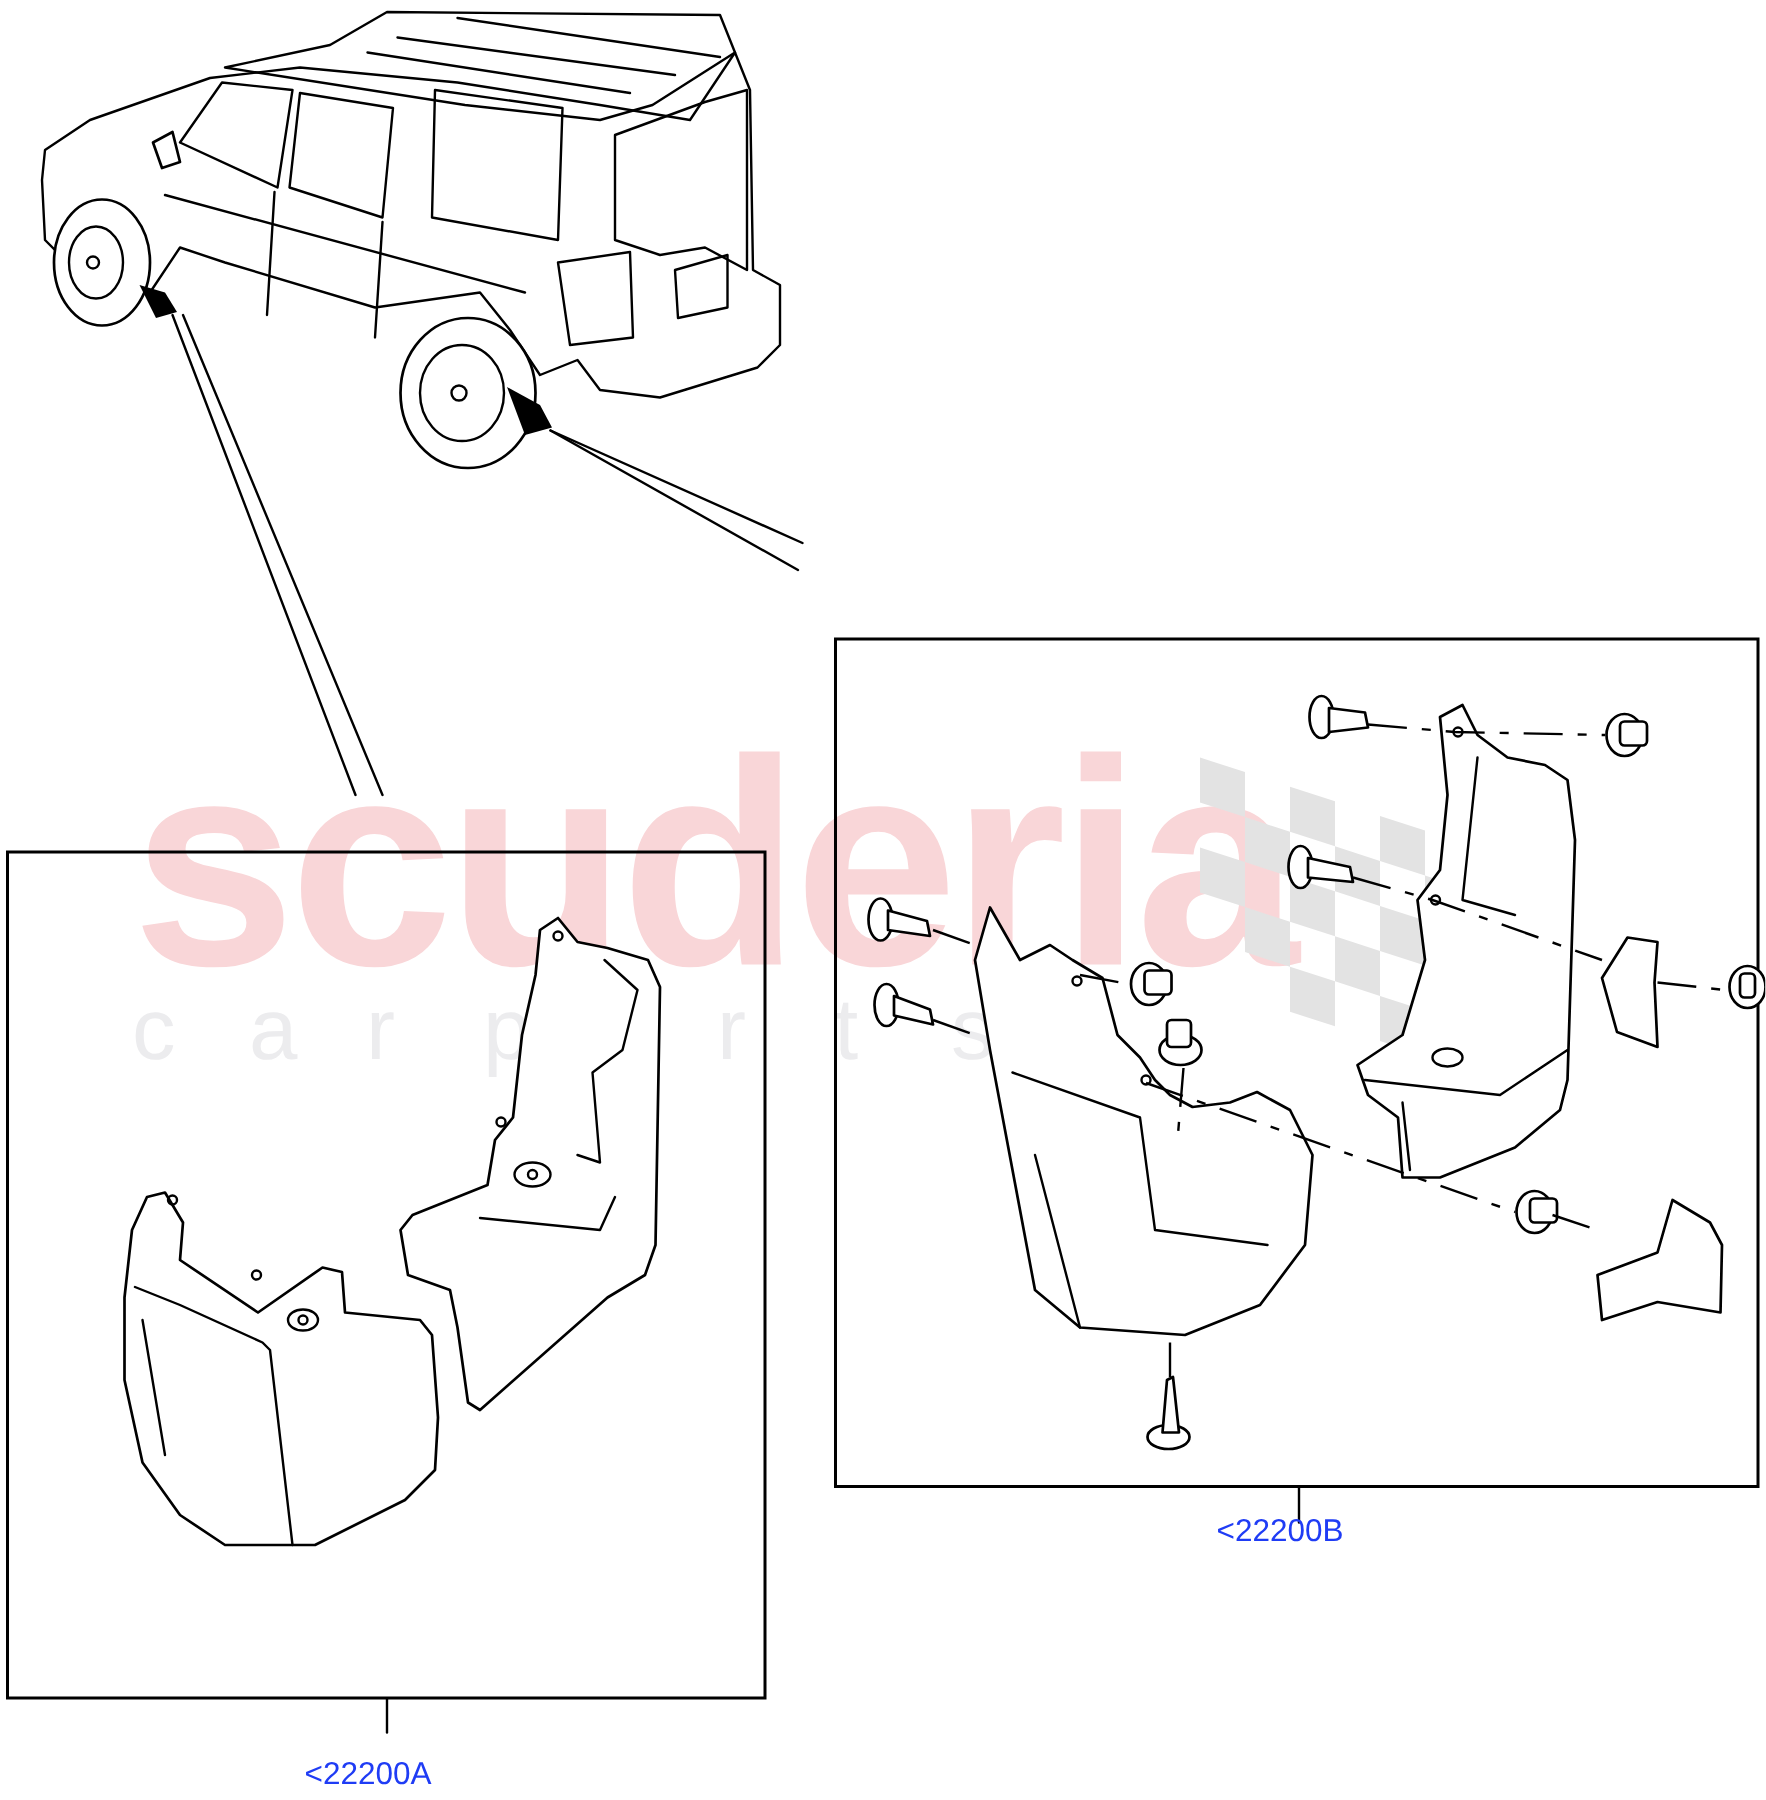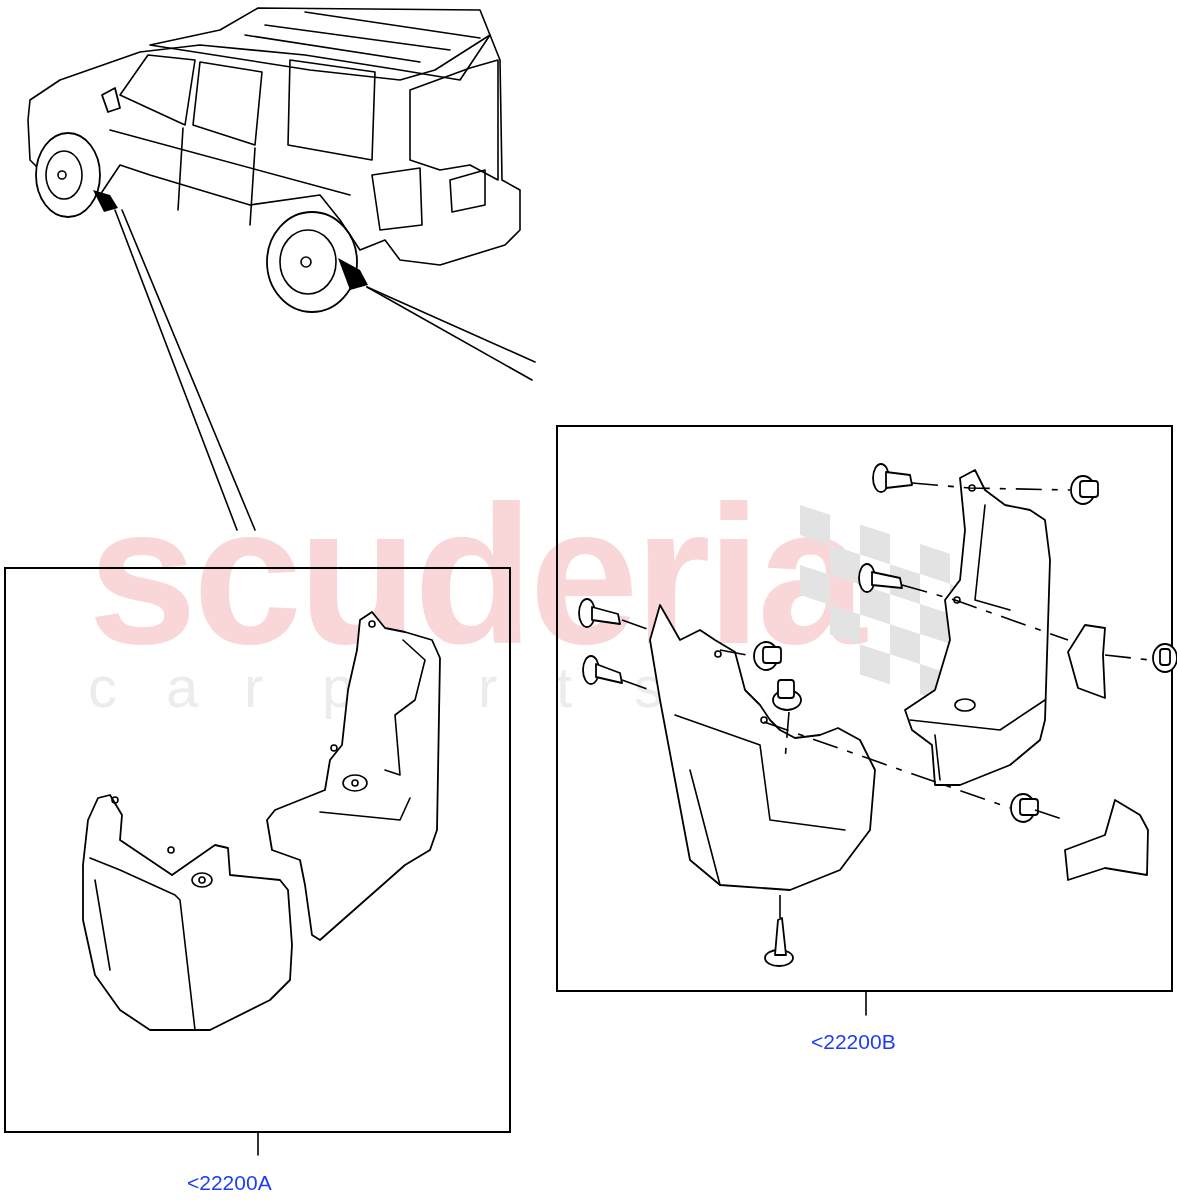--- a/index.html
+++ b/index.html
@@ -100,21 +100,21 @@
   <path class="ln2" d="M88,820 L98,798 L110,795 L122,815 L120,840 L172,875 L215,845 L228,848 L230,875 L280,880 L288,890 L292,945 L290,980 L270,1000 L210,1030 L150,1030 L120,1010 L95,975 L83,920 L83,865 Z"></path>
   <path class="ln" d="M90,858 L120,870 L175,895 L180,900 L195,1030"></path>
   <path class="ln" d="M95,880 L110,970"></path>
   <ellipse class="ln" cx="202" cy="880" rx="10" ry="7"></ellipse>
   <circle class="ln" cx="202" cy="880" r="3"></circle>
   <circle class="ln" cx="115" cy="800" r="3"></circle>
   <circle class="ln" cx="171" cy="850" r="3"></circle>
 
   <path class="ln" d="M258,1133 L258,1155"></path>
 </svg>
-<div class="callout" style="left:187px;top:1172px;">&lt;22200A</div>
+<div class="callout" style="left:203px;top:1172px;">&lt;22200A</div>
 
 <div class="box" style="left:556px;top:425px;width:617px;height:567px;"></div>
 <svg width="1177" height="1200">
 
   <path class="ln2" d="M960,478 L975,470 L985,490 L1005,505 L1030,510 L1045,520 L1050,560 L1045,720 L1040,740 L1010,765 L960,785 L935,785 L932,745 L912,730 L905,710 L935,690 L950,640 L945,600 L960,580 L965,530 Z"></path>
   <path class="ln" d="M910,720 L1000,730 L1045,700"></path>
   <path class="ln" d="M935,735 L940,780"></path>
   <path class="ln" d="M985,505 L975,600 L1010,610"></path>
   <ellipse class="ln" cx="965" cy="705" rx="10" ry="6"></ellipse>
   <circle class="ln" cx="972" cy="488" r="3"></circle>
@@ -177,13 +177,13 @@
   <path class="dash" d="M622,620 L650,630"></path>
   <path class="dash" d="M622,680 L650,690"></path>
   <path class="dash" d="M720,650 L752,656"></path>
   <path class="dash" d="M764,722 L1010,808"></path>
   <path class="dash" d="M1035,810 L1065,820"></path>
   <path class="dash" d="M789,712 L785,760"></path>
   <path class="dash" d="M780,895 L780,918"></path>
 
   <path class="ln" d="M866,992 L866,1015"></path>
 </svg>
-<div class="callout" style="left:811px;top:1031px;">&lt;22200B</div>
+<div class="callout" style="left:811px;top:1010px;">&lt;22200B</div>
 
 </body></html>

